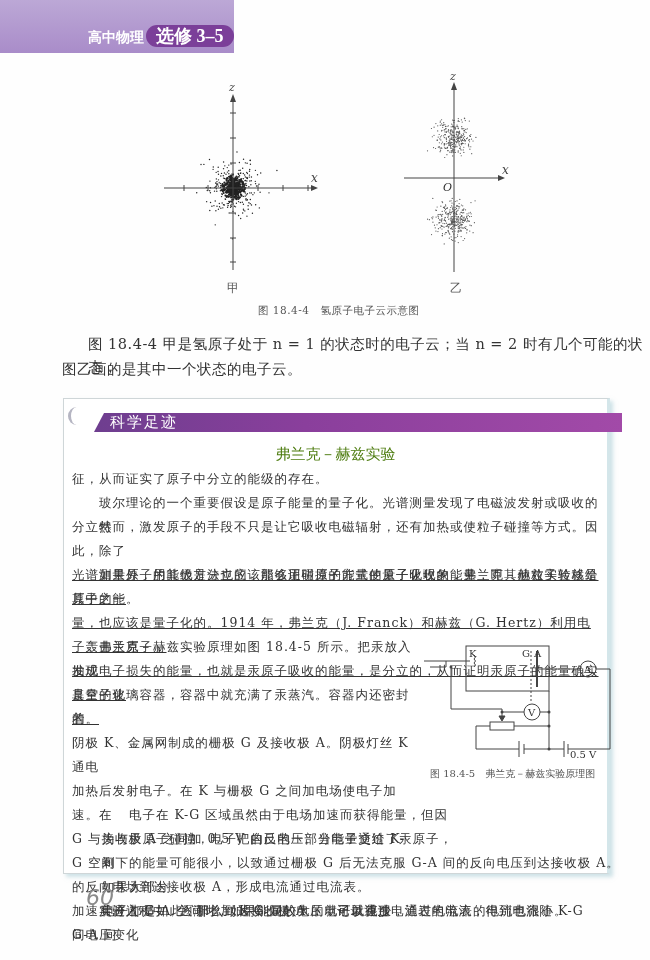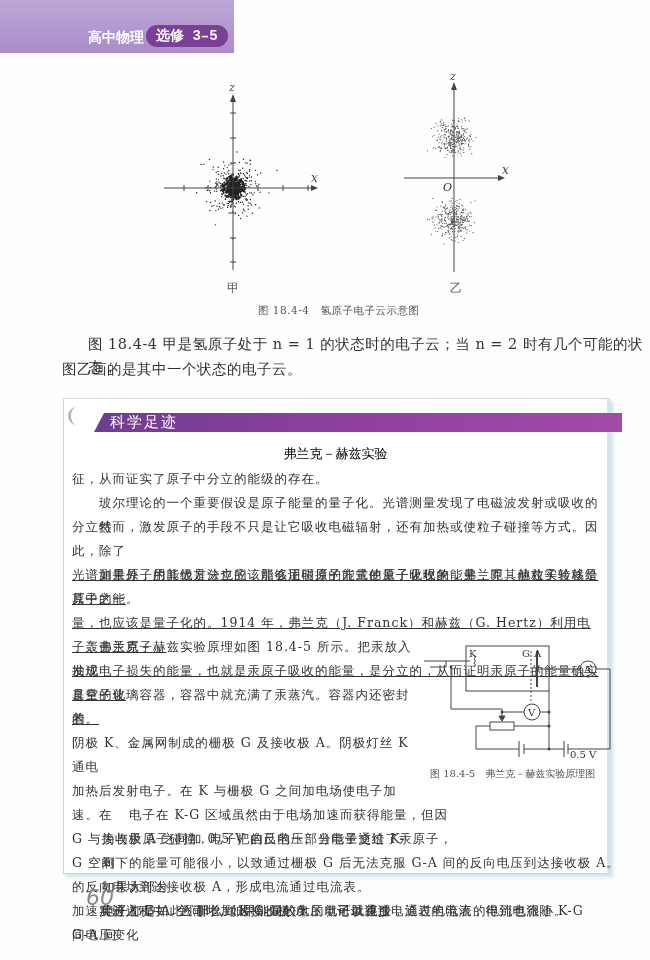--- a/index.html
+++ b/index.html
@@ -13,21 +13,21 @@
     position:absolute; left:0; top:0; width:234px; height:53px;
     background:linear-gradient(180deg,#bca8d6 0%,#a98cc9 100%);
   }
   .header-subject {
     position:absolute; left:88px; top:29px; color:#fff;
     font-family:"DejaVu Sans","Liberation Sans",sans-serif; font-size:14px; font-weight:bold;
   }
   .header-pill {
     position:absolute; left:146px; top:25px; height:22px; padding:0 10px;
     background:#7b3f99; border-radius:11px; color:#fff;
-    font-family:Liberation Mono, monospace; font-size:14px; font-weight:bold;
+    font-family:Liberation Serif, serif; font-size:18px; font-weight:bold;
     line-height:22px;
   }
   .fig-area { position:absolute; left:160px; top:60px; width:380px; height:240px; }
   svg text { font-family:"DejaVu Serif","Liberation Serif",serif; }
   .fig-label { position:absolute; font-size:12px; color:#555; }
   .caption {
     position:absolute; font-size:10.5px; color:#555; letter-spacing:0.5px;
   }
   .para {
     position:absolute; font-size:14.5px; line-height:23px; color:#333; letter-spacing:0.5px;
@@ -45,21 +45,21 @@
     position:absolute; left:30px; top:14px; width:528px; height:19px;
     background:linear-gradient(90deg,#6e3e8f 0%,#8a3f9c 40%,#a24aa8 100%);
     clip-path:polygon(10px 0,100% 0,100% 100%,0 100%);
   }
   .box-banner-text {
     position:absolute; left:16px; top:0px; color:#fff; font-weight:normal;
     font-family:"DejaVu Sans","Liberation Sans",sans-serif; font-size:15px; letter-spacing:2px; line-height:19px;
   }
   .box-title {
     position:absolute; left:0; width:100%; top:46px; text-align:center;
-    color:#000000; font-family:"DejaVu Sans","Liberation Sans",sans-serif; font-size:13px;
+    color:#4d7c0f; font-family:"DejaVu Sans","Liberation Sans",sans-serif; font-size:15px;
   }
   .bp {
     position:absolute; font-size:12.5px; line-height:24px; color:#333; letter-spacing:1px; margin:0;
   }
   .circuit { position:absolute; left:352px; top:240px; width:205px; height:140px; }
   .page-num {
     position:absolute; left:86px; top:885px; font-size:22px; color:#8a8a8a; font-style:italic;
     font-family:"DejaVu Sans","Liberation Sans",sans-serif;
   }
 </style>

